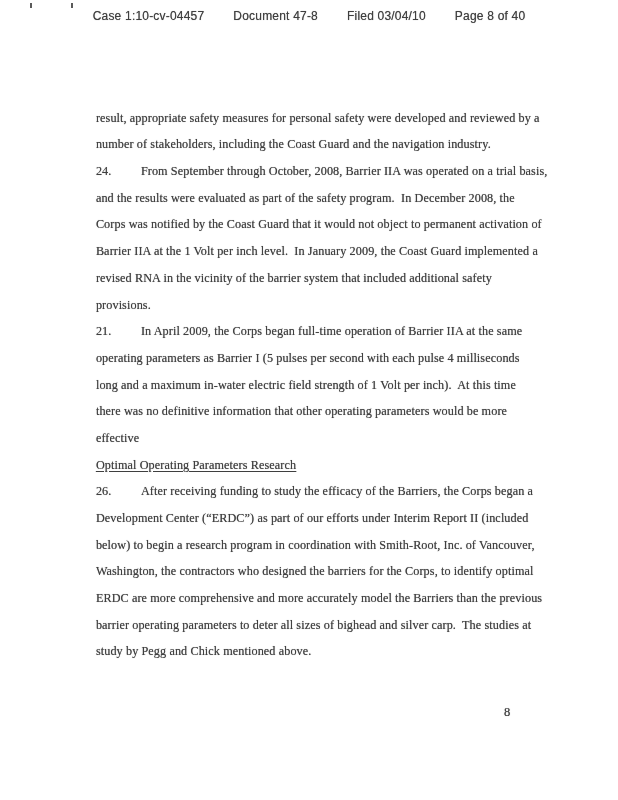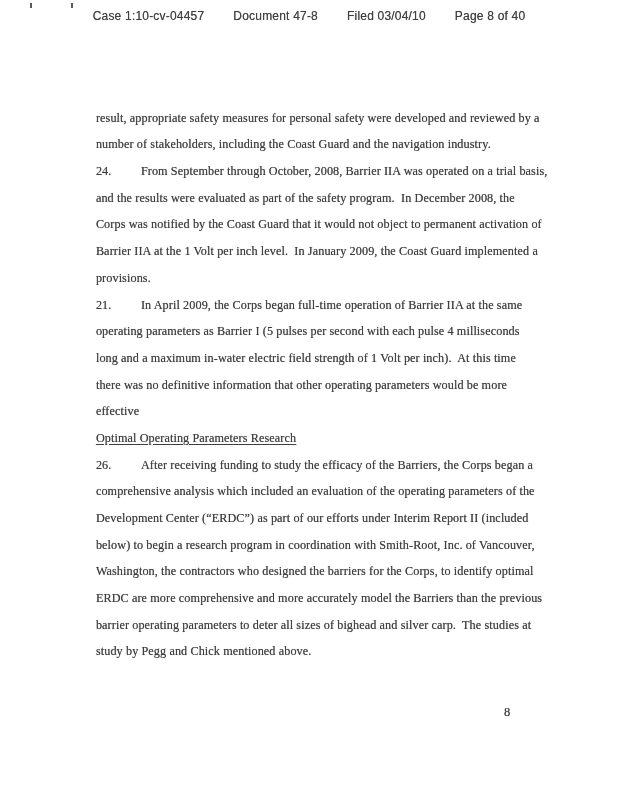--- a/index.html
+++ b/index.html
@@ -103,20 +103,23 @@
     </div>
 
     <div class="line">
       <span>Corps was notified by the Coast Guard that it would not object to permanent activation of</span>
     </div>
 
     <div class="line">
       <span>Barrier IIA at the 1 Volt per inch level.  In January 2009, the Coast Guard implemented a</span>
     </div>
 
+    <div class="line">
+      <span>revised RNA in the vicinity of the barrier system that included additional safety</span>
+    </div>
 
     <div class="line">
       <span>provisions.</span>
     </div>
 
     <div class="line">
       <span class="para-num">21.</span><span>In April 2009, the Corps began full-time operation of Barrier IIA at the same</span>
     </div>
 
     <div class="line">
@@ -136,23 +139,20 @@
     </div>
 
     <div class="line">
       <span class="underline">Optimal Operating Parameters Research</span>
     </div>
 
     <div class="line">
       <span class="para-num">26.</span><span>After receiving funding to study the efficacy of the Barriers, the Corps began a</span>
     </div>
 
-    <div class="line">
-      <span>comprehensive analysis which included an evaluation of the operating parameters of the</span>
-    </div>
 
 
     <div class="line">
       <span>Development Center (“ERDC”) as part of our efforts under Interim Report II (included</span>
     </div>
 
     <div class="line">
       <span>below) to begin a research program in coordination with Smith-Root, Inc. of Vancouver,</span>
     </div>
 

